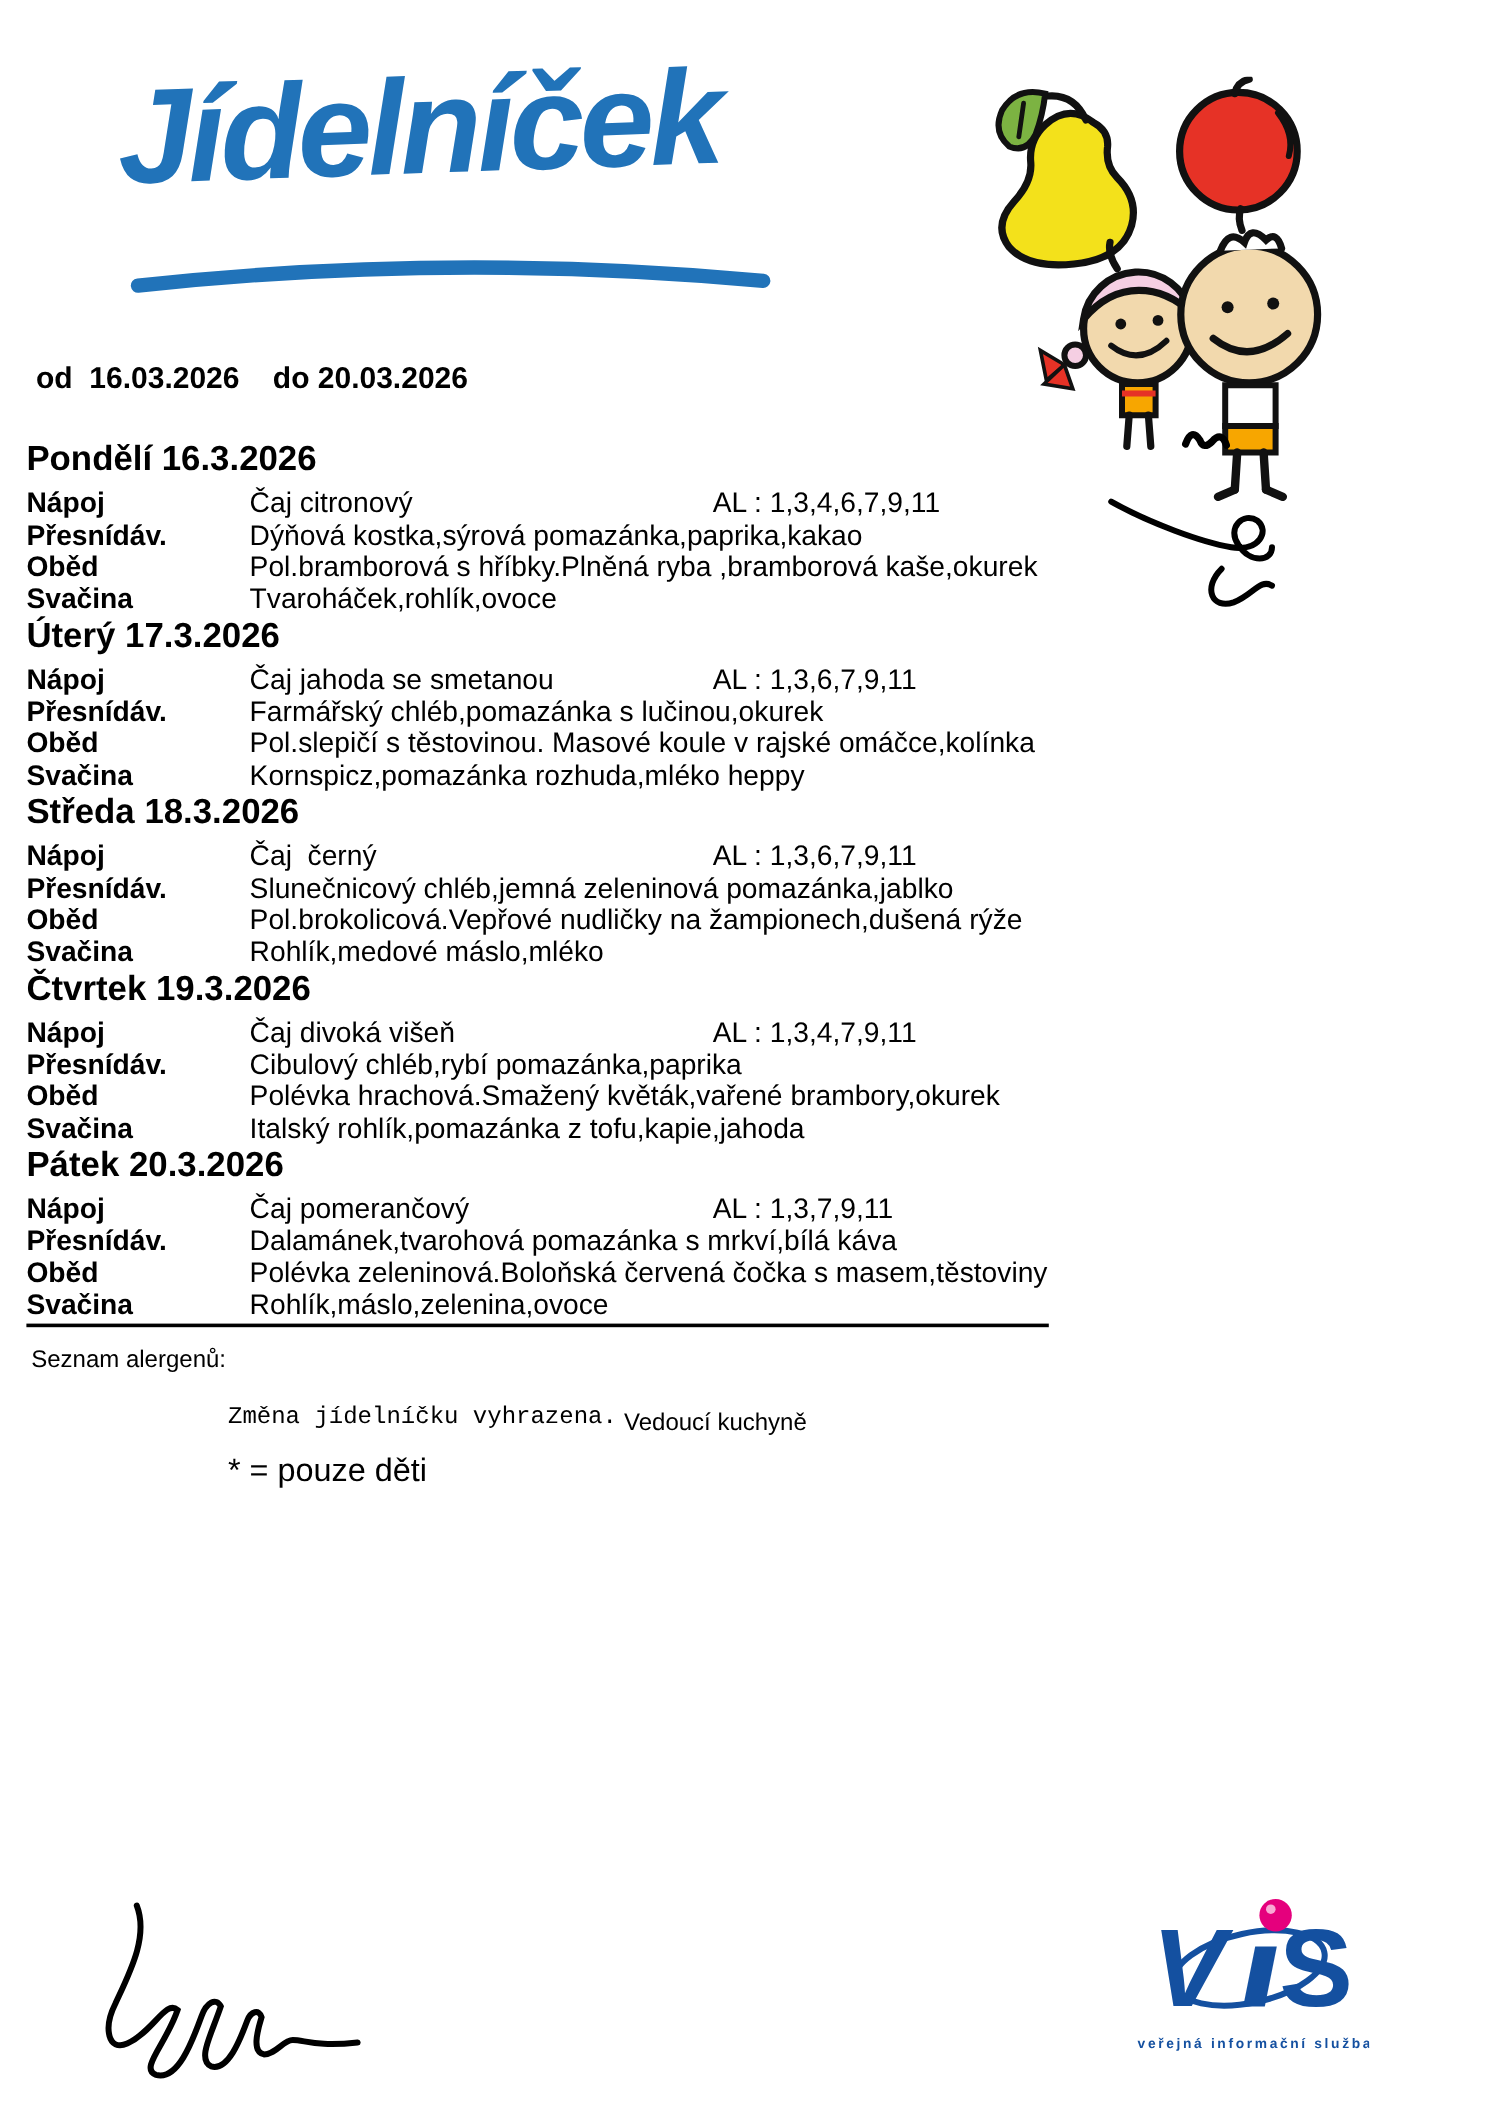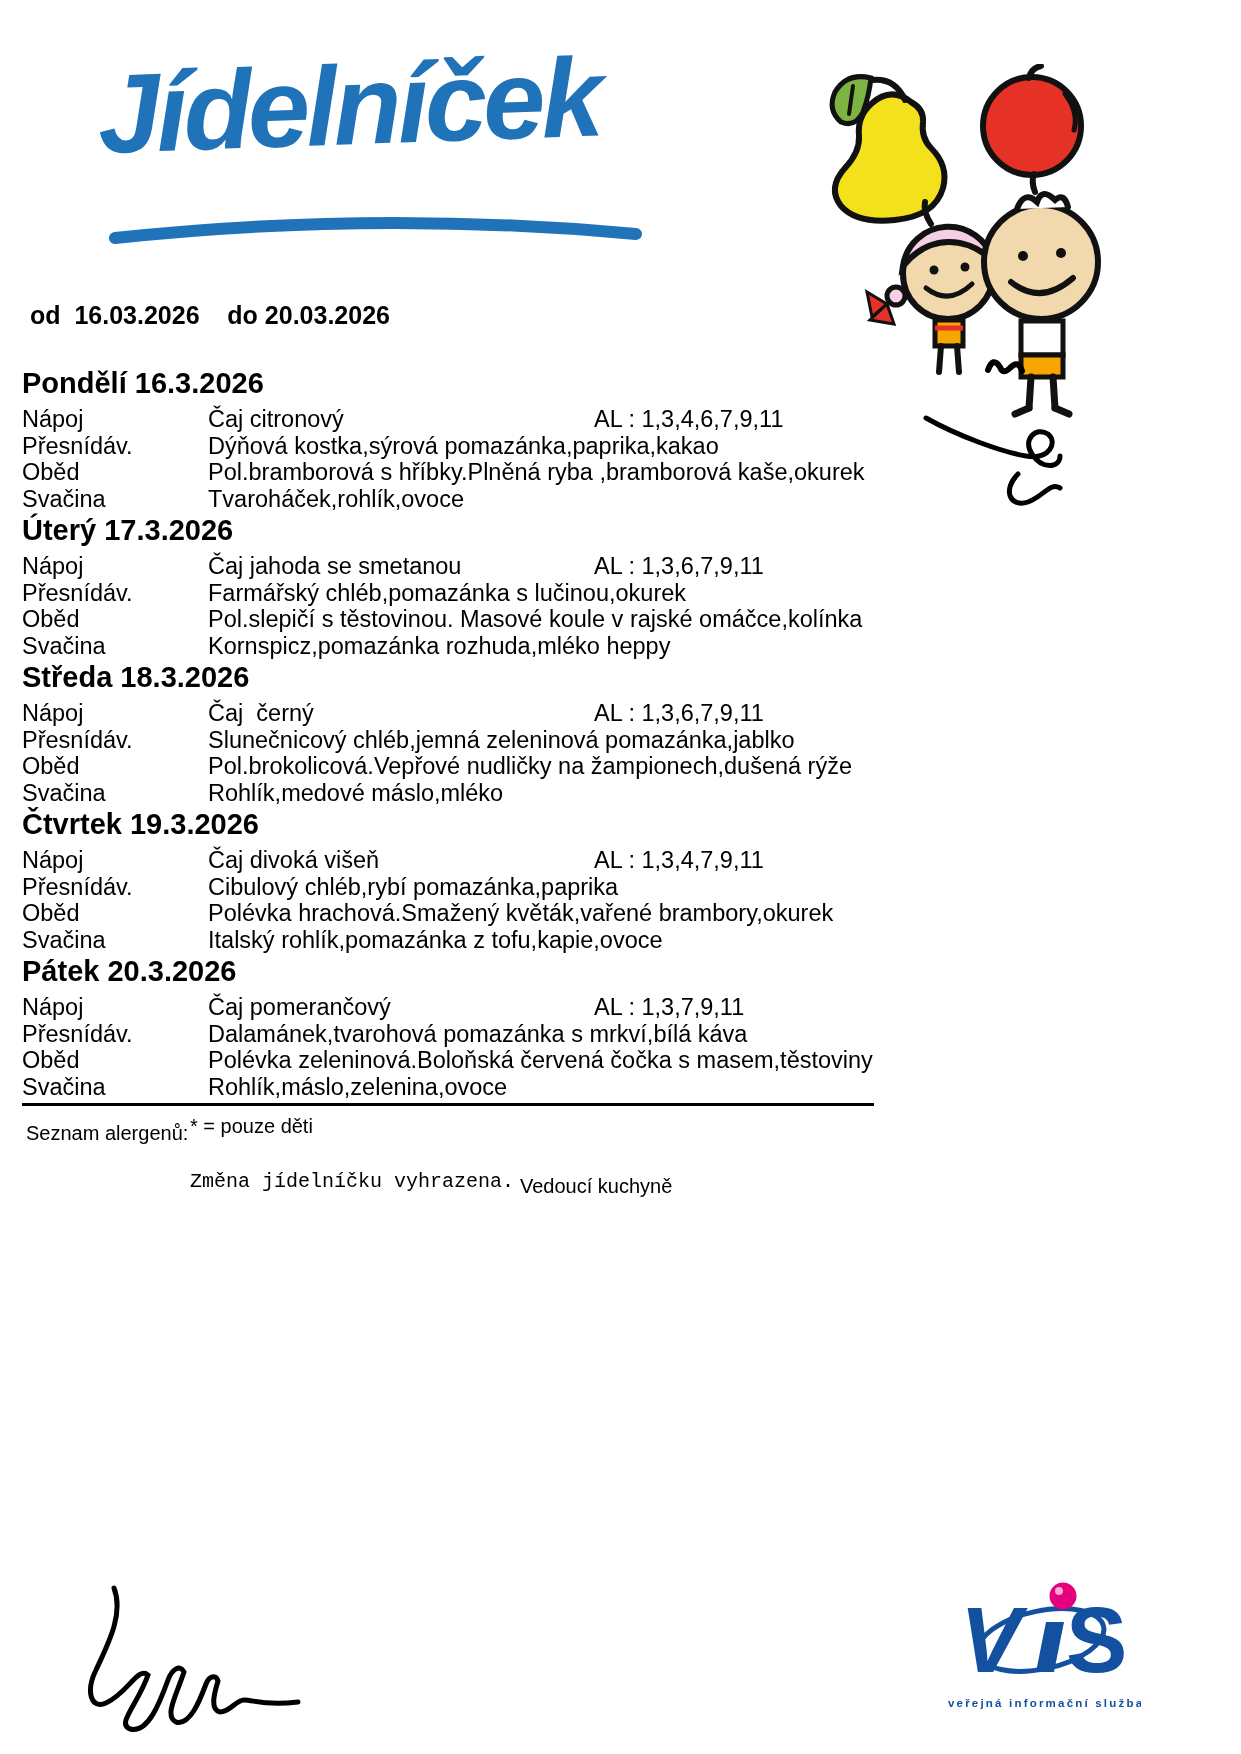--- a/index.html
+++ b/index.html
@@ -19,28 +19,28 @@
   .sig-top { position:absolute; left:918px; top:356px; }
   
   .menu { position:absolute; left:22px; top:300px; width:1020px; }
   .date-range {
     font-weight:bold; font-size:25px; line-height:30px;
     margin:0 0 38px 8px; white-space:pre;
   }
   .day { margin-bottom:3px; }
   .day-title { font-weight:bold; font-size:29px; line-height:30px; margin:0 0 8px 0; }
   .row { position:relative; display:flex; font-size:23.5px; line-height:26.5px; }
-  .row-label { font-weight:normal; flex:0 0 186px; width:186px; }
+  .row-label { font-weight:bold; flex:0 0 186px; width:186px; }
   .row-text { white-space:pre; }
   .row-al { position:absolute; left:572px; top:0; white-space:pre; }
   .allergen-rule { width:852px; border-top:3px solid #000; margin-top:2px; }
   .allergen-label { font-size:20px; line-height:24px; margin:15px 0 0 4px; }
   
   .change-note   { position:absolute; left:190px; top:1170px; font-size:20px;font-family:Liberation Mono, monospace; }
-  .children-note { position:absolute; left:190px; top:1115px; font-size:20px; }
+  .children-note { position:absolute; left:190px; top:1210px; font-size:27px; }
   .chef-label    { position:absolute; left:520px; top:1175px; font-size:20px;text-align:right; }
   .sig-bottom { position:absolute; left:66px; top:1582px; }
   .vis-logo { position:absolute; left:946px; top:1576px; }
 </style>
 </head>
 <body>
 
 <div class="logo-text">Jídelníček</div>
 
 <div class="logo-swoosh">
@@ -179,21 +179,21 @@
     <div class="row">
       <span class="row-label">Přesnídáv.</span>
       <span class="row-text">Cibulový chléb,rybí pomazánka,paprika</span>
     </div>
     <div class="row">
       <span class="row-label">Oběd</span>
       <span class="row-text">Polévka hrachová.Smažený květák,vařené brambory,okurek</span>
     </div>
     <div class="row">
       <span class="row-label">Svačina</span>
-      <span class="row-text">Italský rohlík,pomazánka z tofu,kapie,ovoce</span>
+      <span class="row-text">Italský rohlík,pomazánka z tofu,kapie,jahoda</span>
     </div>
   </div>
 
   <div class="day">
     <div class="day-title">Pátek 20.3.2026</div>
     <div class="row">
       <span class="row-label">Nápoj</span>
       <span class="row-text">Čaj pomerančový</span>
       <span class="row-al">AL : 1,3,7,9,11</span>
     </div>

